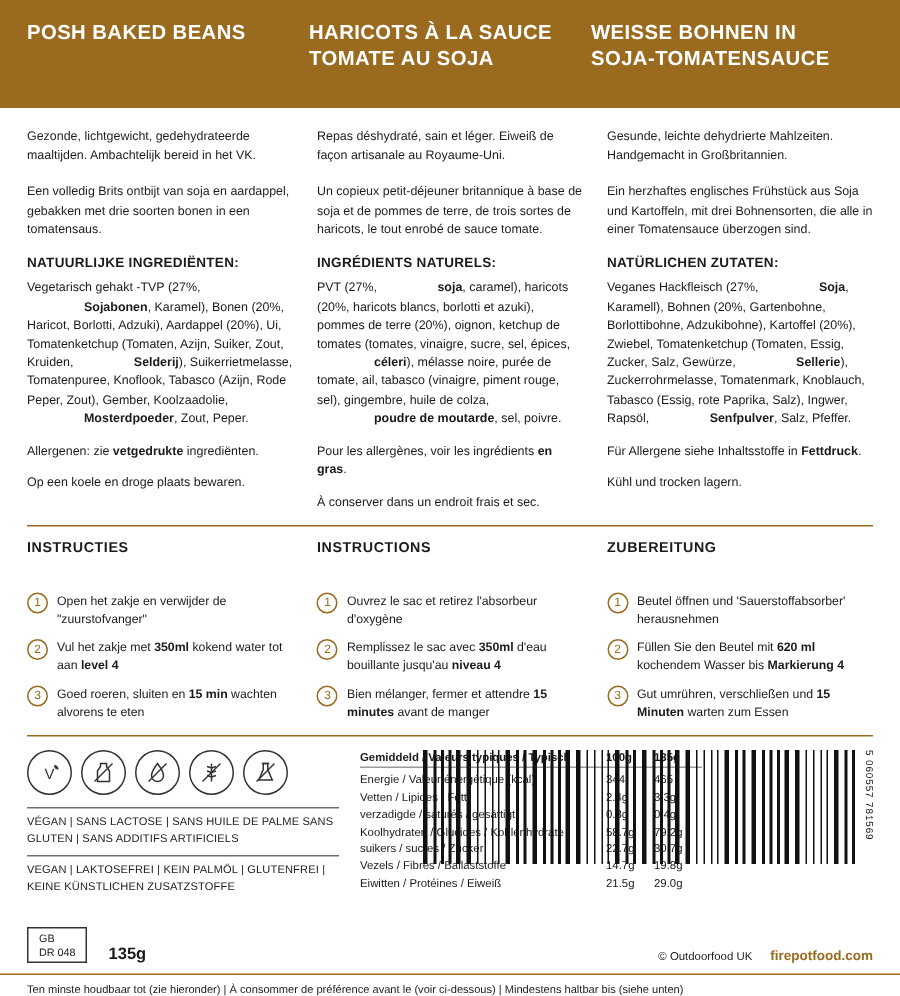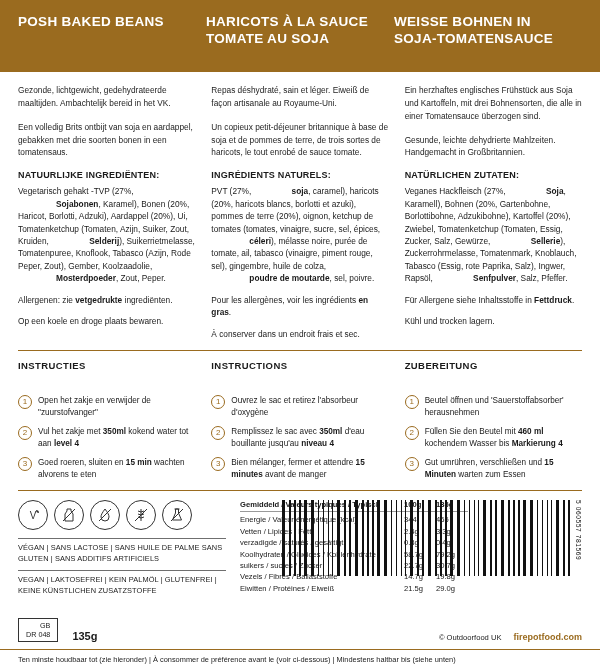--- a/index.html
+++ b/index.html
@@ -205,21 +205,21 @@
     display: flex;
     align-items: flex-end;
     padding: 0 18px 0 18px;
     margin-top: 4px;
   }
   .origin-box {
     border: 1.2px solid #333;
     padding: 2px 7px;
     font-size: 7.2px;
     line-height: 1.25;
-    text-align: right;
+    text-align: left;
     margin-right: 14px;
   }
   .weight {
     font-size: 11px;
     font-weight: bold;
     margin-right: auto;
   }
   .maker {
     font-size: 7.6px;
     color: #222;
@@ -267,22 +267,22 @@
     </div>
     <div class="col">
       <p class="para">Repas déshydraté, sain et léger. Eiweiß de façon artisanale au Royaume-Uni.</p>
       <p class="para">Un copieux petit-déjeuner britannique à base de soja et de pommes de terre, de trois sortes de haricots, le tout enrobé de sauce tomate.</p>
       <div class="ing-head">INGRÉDIENTS NATURELS:</div>
       <p class="ing-body">PVT (27%, <b>soja</b>, caramel), haricots (20%, haricots blancs, borlotti et azuki), pommes de terre (20%), oignon, ketchup de tomates (tomates, vinaigre, sucre, sel, épices, <b>céleri</b>), mélasse noire, purée de tomate, ail, tabasco (vinaigre, piment rouge, sel), gingembre, huile de colza, <b>poudre de moutarde</b>, sel, poivre.</p>
       <p class="allerg">Pour les allergènes, voir les ingrédients <b>en gras</b>.</p>
       <p class="storage">À conserver dans un endroit frais et sec.</p>
     </div>
     <div class="col">
+      <p class="para">Gesunde, leichte dehydrierte Mahlzeiten. Handgemacht in Großbritannien.</p>
       <p class="para">Ein herzhaftes englisches Frühstück aus Soja und Kartoffeln, mit drei Bohnensorten, die alle in einer Tomatensauce überzogen sind.</p>
-      <p class="para">Gesunde, leichte dehydrierte Mahlzeiten. Handgemacht in Großbritannien.</p>
       <div class="ing-head">NATÜRLICHEN ZUTATEN:</div>
       <p class="ing-body">Veganes Hackfleisch (27%, <b>Soja</b>, Karamell), Bohnen (20%, Gartenbohne, Borlottibohne, Adzukibohne), Kartoffel (20%), Zwiebel, Tomatenketchup (Tomaten, Essig, Zucker, Salz, Gewürze, <b>Sellerie</b>), Zuckerrohrmelasse, Tomatenmark, Knoblauch, Tabasco (Essig, rote Paprika, Salz), Ingwer, Rapsöl, <b>Senfpulver</b>, Salz, Pfeffer.</p>
       <p class="allerg">Für Allergene siehe Inhaltsstoffe in <b>Fettdruck</b>.</p>
       <p class="storage">Kühl und trocken lagern.</p>
     </div>
   </div>
 
   <div class="instr-band">
     <div class="instr-col">
       <div class="instr-title">INSTRUCTIES</div>
@@ -315,21 +315,21 @@
       </div>
     </div>
     <div class="instr-col">
       <div class="instr-title">ZUBEREITUNG</div>
       <div class="step">
         <div class="num">1</div>
         <div class="step-text">Beutel öffnen und 'Sauerstoffabsorber' herausnehmen</div>
       </div>
       <div class="step">
         <div class="num">2</div>
-        <div class="step-text">Füllen Sie den Beutel mit <b>460 ml</b> kochendem Wasser bis <b>Markierung 4</b></div>
+        <div class="step-text">Füllen Sie den Beutel mit <b>620 ml</b> kochendem Wasser bis <b>Markierung 4</b></div>
       </div>
       <div class="step">
         <div class="num">3</div>
         <div class="step-text">Gut umrühren, verschließen und <b>15 Minuten</b> warten zum Essen</div>
       </div>
     </div>
   </div>
 
   <div class="lower">
 

